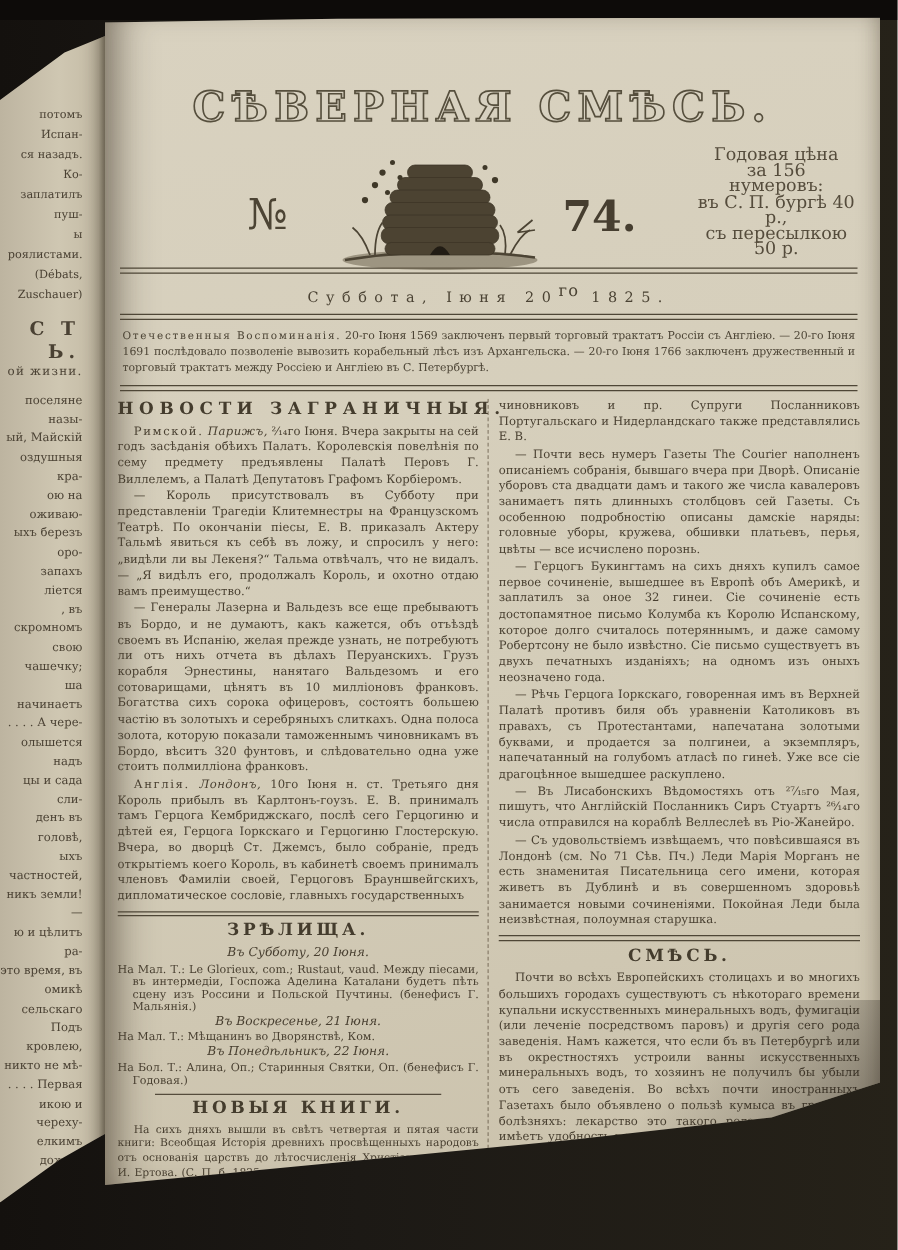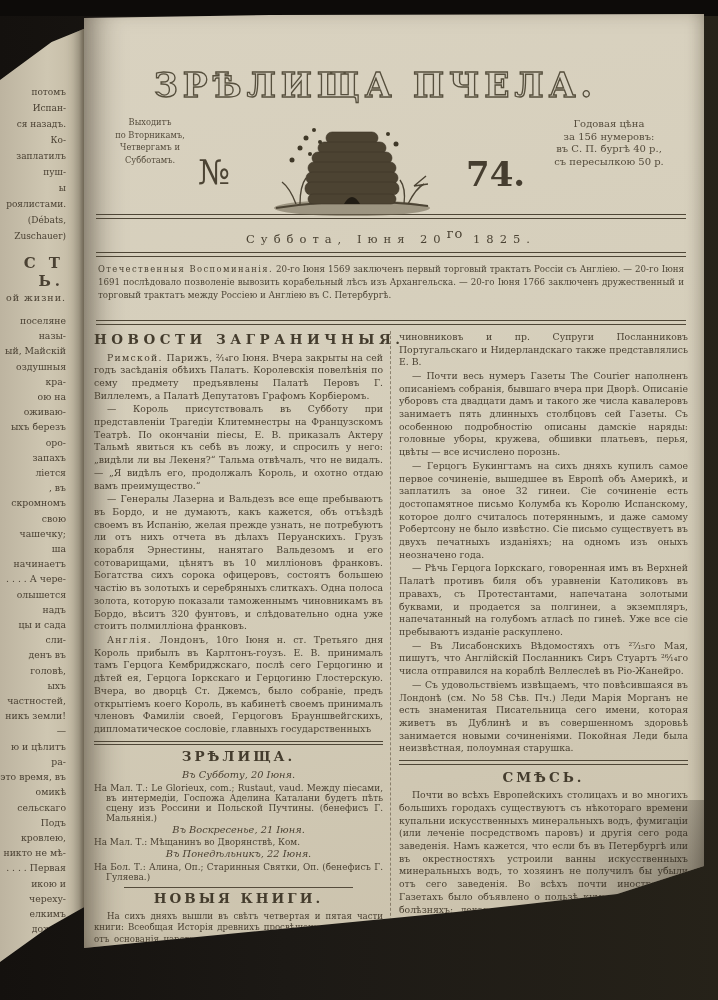--- a/index.html
+++ b/index.html
@@ -45,42 +45,42 @@
     position:absolute;left:60px;top:52px;width:440px;text-align:center;
     font-size:33px;font-weight:bold;letter-spacing:5px;
     color:#6b6450;-webkit-text-fill-color:rgba(219,213,196,.92);
     -webkit-text-stroke:1.3px #564f3d;
     text-shadow:0 0 1px rgba(86,79,61,.35);
     white-space:nowrap;
   }
   .schedule{position:absolute;left:0;top:102px;width:112px;text-align:center;
     font-size:8.3px;line-height:12.5px;white-space:pre-line;color:#55globalsmисk;}
   .schedule,.price{color:#554c3c;}
-  .price{position:absolute;right:16px;top:104px;width:126px;text-align:center;
-    font-size:10px;line-height:12.5px;white-space:pre-line;}
+  .price{position:absolute;right:4px;top:104px;width:126px;text-align:center;
+    font-size:14px;line-height:12.5px;white-space:pre-line;}
   .issue-no{position:absolute;left:104px;top:138px;font-size:34px;color:#4c4434;}
-  .issue-num{position:absolute;left:372px;top:140px;font-size:34px;font-weight:bold;color:#46Ő3e30;}
+  .issue-num{position:absolute;left:356px;top:140px;font-size:34px;font-weight:bold;color:#46Ő3e30;}
   .issue-num{color:#463e30;}
   .hive{position:absolute;left:168px;top:102px;width:180px;height:104px;}
 
   .rule-double{border-top:1.8px solid #4e4636;border-bottom:.9px solid #4e4636;height:3px;margin:0 2px;}
   .dateline{text-align:center;font-size:11.5px;letter-spacing:6px;margin:7px 0 6px 0;color:#4a4233;}
   .dateline sup{font-size:13px;letter-spacing:1px;}
 
-  .memoria{font-size:8.7px;line-height:13px;text-align:justify;margin:6px 4px 18px 4px;color:#4c4435;}
+  .memoria{font-size:8.7px;line-height:13px;text-align:justify;margin:6px 4px 6px 4px;color:#4c4435;}
   .memoria .lead{letter-spacing:1.4px;font-size:8.4px;}
 
   
   .cols{display:flex;height:640px;overflow:hidden;margin-top:6px;}
   .col{width:289px;font-size:9.3px;line-height:12.7px;text-align:justify;color:#483f30;}
   .col-l{padding-right:7px;}
   .col-r{padding-left:8px;border-left:1px dashed rgba(80,68,50,.55);}
   .col p{margin:0 0 1px 0;text-indent:13px;}
   .lead{letter-spacing:1.3px;}
-  .lead-it{letter-spacing:.4px;}
+  .lead-it{font-style:italic;letter-spacing:.4px;}
   h2{font-size:13.5px;font-weight:bold;letter-spacing:4.5px;text-align:center;margin:2px 0 6px 0;color:#443c2d;white-space:nowrap;}
   h2.tight{letter-spacing:3px;}
   .rule-col{border-top:1.4px solid #4e4636;border-bottom:.8px solid #4e4636;height:2.5px;margin:5px 0 5px 0;}
   .rule-thin{border-top:1px solid #55globals;} .rule-thin{border-top:1px solid #554c3c;margin:5px 30px 4px 30px;}
   .th-date{text-align:center;font-style:italic;font-size:9.8px;margin:3px 0 1px 0;text-indent:0 !important;}
   .th-line{margin:0 0 1px 0;text-indent:0 !important;padding-left:12px;text-indent:-12px !important;font-size:8.9px;line-height:10px;}
   .books-text,.notice{font-size:8.6px;line-height:11.8px;}
   .notice{text-indent:0 !important;}
   .misc-p{text-indent:13px;}
 </style>
@@ -132,25 +132,21 @@
 ки, полощутся
 ъ — золотой</div>
 
   </div>
 </div>
 
 <div class="page">
   <div class="page-inner">
 
     <div class="header">
-      <div class="masthead">ЗРѢЛИЩА ПЧЕЛА.</div>
-      <div class="schedule">Выходитъ
-по Вторникамъ,
-Четвергамъ и
-Субботамъ.</div>
+      <div class="masthead">СѢВЕРНАЯ СМѢСЬ.</div>
       <div class="price">Годовая цѣна
 за 156 нумеровъ:
 въ С. П. бургѣ 40 р.,
 съ пересылкою 50 р.</div>
       <div class="issue-no">№</div>
       <div class="issue-num">74.</div>
       <svg class="hive" viewBox="0 0 180 104">
         <ellipse cx="90" cy="92" rx="78" ry="8" fill="#6d6550" opacity="0.55"></ellipse>
         <path d="M14 92 Q 90 80 166 90" stroke="#4c4434" stroke-width="2" fill="none"></path>
         <g fill="#4c4332" stroke="#3c3426" stroke-width="0.6">
@@ -203,34 +199,34 @@
         <p><span>— Генералы Лазерна и Вальдезъ все еще пребываютъ въ Бордо, и не думаютъ, какъ кажется, объ отъѣздѣ своемъ въ Испанію, желая прежде узнать, не потребуютъ ли отъ нихъ отчета въ дѣлахъ Перуанскихъ. Грузъ корабля Эрнестины, нанятаго Вальдезомъ и его сотоварищами, цѣнятъ въ 10 милліоновъ франковъ. Богатства сихъ сорока офицеровъ, состоятъ большею частію въ золотыхъ и серебряныхъ слиткахъ. Одна полоса золота, которую показали таможеннымъ чиновникамъ въ Бордо, вѣситъ 320 фунтовъ, и слѣдовательно одна уже стоитъ полмилліона франковъ.</span></p>
         <p><span class="lead">Англія.</span><span class="lead-it"> Лондонъ,</span><span> 10го Іюня н. ст. Третьяго дня Король прибылъ въ Карлтонъ-гоузъ. Е. В. принималъ тамъ Герцога Кембриджскаго, послѣ сего Герцогиню и дѣтей ея, Герцога Іоркскаго и Герцогиню Глостерскую. Вчера, во дворцѣ Ст. Джемсъ, было собраніе, предъ открытіемъ коего Король, въ кабинетѣ своемъ принималъ членовъ Фамиліи своей, Герцоговъ Брауншвейгскихъ, дипломатическое сословіе, главныхъ государственныхъ</span></p>
 
         <div class="rule-col"></div>
         <h2 class="tight">ЗРѢЛИЩА.</h2>
         <p class="th-date">Въ Субботу, 20 Іюня.</p>
         <p class="th-line">На Мал. Т.: Le Glorieux, com.; Rustaut, vaud. Между піесами, въ интермедіи, Госпожа Аделина Каталани будетъ пѣть сцену изъ Россини и Польской Пучтины. (бенефисъ Г. Мальянія.)</p>
         <p class="th-date">Въ Воскресенье, 21 Іюня.</p>
         <p class="th-line">На Мал. Т.: Мѣщанинъ во Дворянствѣ, Ком.</p>
         <p class="th-date">Въ Понедѣльникъ, 22 Іюня.</p>
-        <p class="th-line">На Бол. Т.: Алина, Оп.; Старинныя Святки, Оп. (бенефисъ Г. Гуляева.)</p>
+        <p class="th-line">На Бол. Т.: Алина, Оп.; Старинныя Святки, Оп. (бенефисъ Г. Годовая.)</p>
 
         <div class="rule-thin"></div>
         <h2 class="tight">НОВЫЯ КНИГИ.</h2>
         <p class="books-text">На сихъ дняхъ вышли въ свѣтъ четвертая и пятая части книги: Всеобщая Исторія древнихъ просвѣщенныхъ народовъ отъ основанія царствъ до лѣтосчисленія Христіанскаго. Соч. И. Ертова. (С. П. б. 1825, въ тип. А. Смирдина). Въ сихъ двухъ частяхъ заключается продолженіе Римской Исторіи до Рождества Христова. О достоинствѣ сей книги изложили мы, въ 23 кн. Сына</p>
       </div>
 
       <div class="col col-r">
         <p style="text-indent:0;">чиновниковъ и пр. Супруги Посланниковъ Португальскаго и Нидерландскаго также представлялись Е. В.</p>
         <p>— Почти весь нумеръ Газеты The Courier наполненъ описаніемъ собранія, бывшаго вчера при Дворѣ. Описаніе уборовъ ста двадцати дамъ и такого же числа кавалеровъ занимаетъ пять длинныхъ столбцовъ сей Газеты. Съ особенною подробностію описаны дамскіе наряды: головные уборы, кружева, обшивки платьевъ, перья, цвѣты — все исчислено порознь.</p>
         <p>— Герцогъ Букингтамъ на сихъ дняхъ купилъ самое первое сочиненіе, вышедшее въ Европѣ объ Америкѣ, и заплатилъ за оное 32 гинеи. Сіе сочиненіе есть достопамятное письмо Колумба къ Королю Испанскому, которое долго считалось потеряннымъ, и даже самому Робертсону не было извѣстно. Сіе письмо существуетъ въ двухъ печатныхъ изданіяхъ; на одномъ изъ оныхъ неозначено года.</p>
-        <p>— Рѣчь Герцога Іоркскаго, говоренная имъ въ Верхней Палатѣ противъ биля объ уравненіи Католиковъ въ правахъ, съ Протестантами, напечатана золотыми буквами, и продается за полгинеи, а экземпляръ, напечатанный на голубомъ атласѣ по гинеѣ. Уже все сіе пребываютъ изданіе раскуплено.</p>
+        <p>— Рѣчь Герцога Іоркскаго, говоренная имъ въ Верхней Палатѣ противъ биля объ уравненіи Католиковъ въ правахъ, съ Протестантами, напечатана золотыми буквами, и продается за полгинеи, а экземпляръ, напечатанный на голубомъ атласѣ по гинеѣ. Уже все сіе драгоцѣнное вышедшее раскуплено.</p>
         <p>— Въ Лисабонскихъ Вѣдомостяхъ отъ ²⁷⁄₁₅го Мая, пишутъ, что Англійскій Посланникъ Сиръ Стуартъ ²⁶⁄₁₄го числа отправился на кораблѣ Веллеслеѣ въ Ріо-Жанейро.</p>
-        <p>— Съ удовольствіемъ извѣщаемъ, что повѣсившаяся въ Лондонѣ (см. No 58 Сѣв. Пч.) Леди Марія Морганъ не есть знаменитая Писательница сего имени, которая живетъ въ Дублинѣ и въ совершенномъ здоровьѣ занимается новыми сочиненіями. Покойная Леди была неизвѣстная, полоумная старушка.</p>
+        <p>— Съ удовольствіемъ извѣщаемъ, что повѣсившаяся въ Лондонѣ (см. No 71 Сѣв. Пч.) Леди Марія Морганъ не есть знаменитая Писательница сего имени, которая живетъ въ Дублинѣ и въ совершенномъ здоровьѣ занимается новыми сочиненіями. Покойная Леди была неизвѣстная, полоумная старушка.</p>
 
         <div class="rule-col"></div>
 
         <h2 class="tight" style="margin-top:6px;">СМѢСЬ.</h2>
         <p class="misc-p">Почти во всѣхъ Европейскихъ столицахъ и во многихъ большихъ городахъ существуютъ съ нѣкотораго времени купальни искусственныхъ минеральныхъ водъ, фумигаціи (или леченіе посредствомъ паровъ) и другія сего рода заведенія. Намъ кажется, что если бъ въ Петербургѣ или въ окрестностяхъ устроили ванны искусственныхъ минеральныхъ водъ, то хозяинъ не получилъ бы убыли отъ сего заведенія. Во всѣхъ почти иностранныхъ Газетахъ было объявлено о пользѣ кумыса въ грудныхъ болѣзняхъ: лекарство это такого рода, что не всякій имѣетъ удобность приготовлять оное дома, и если бъ кто нибудь завелъ продажу кумыса, мы увѣрены, что нашлось бы много охотниковъ пользоваться симъ естественнымъ лекарствомъ. Вотъ два средства для употребленія капиталовъ съ пользою для че-</p>
       </div>
 
     </div>
   </div>
   <div class="curl-shadow"></div>

